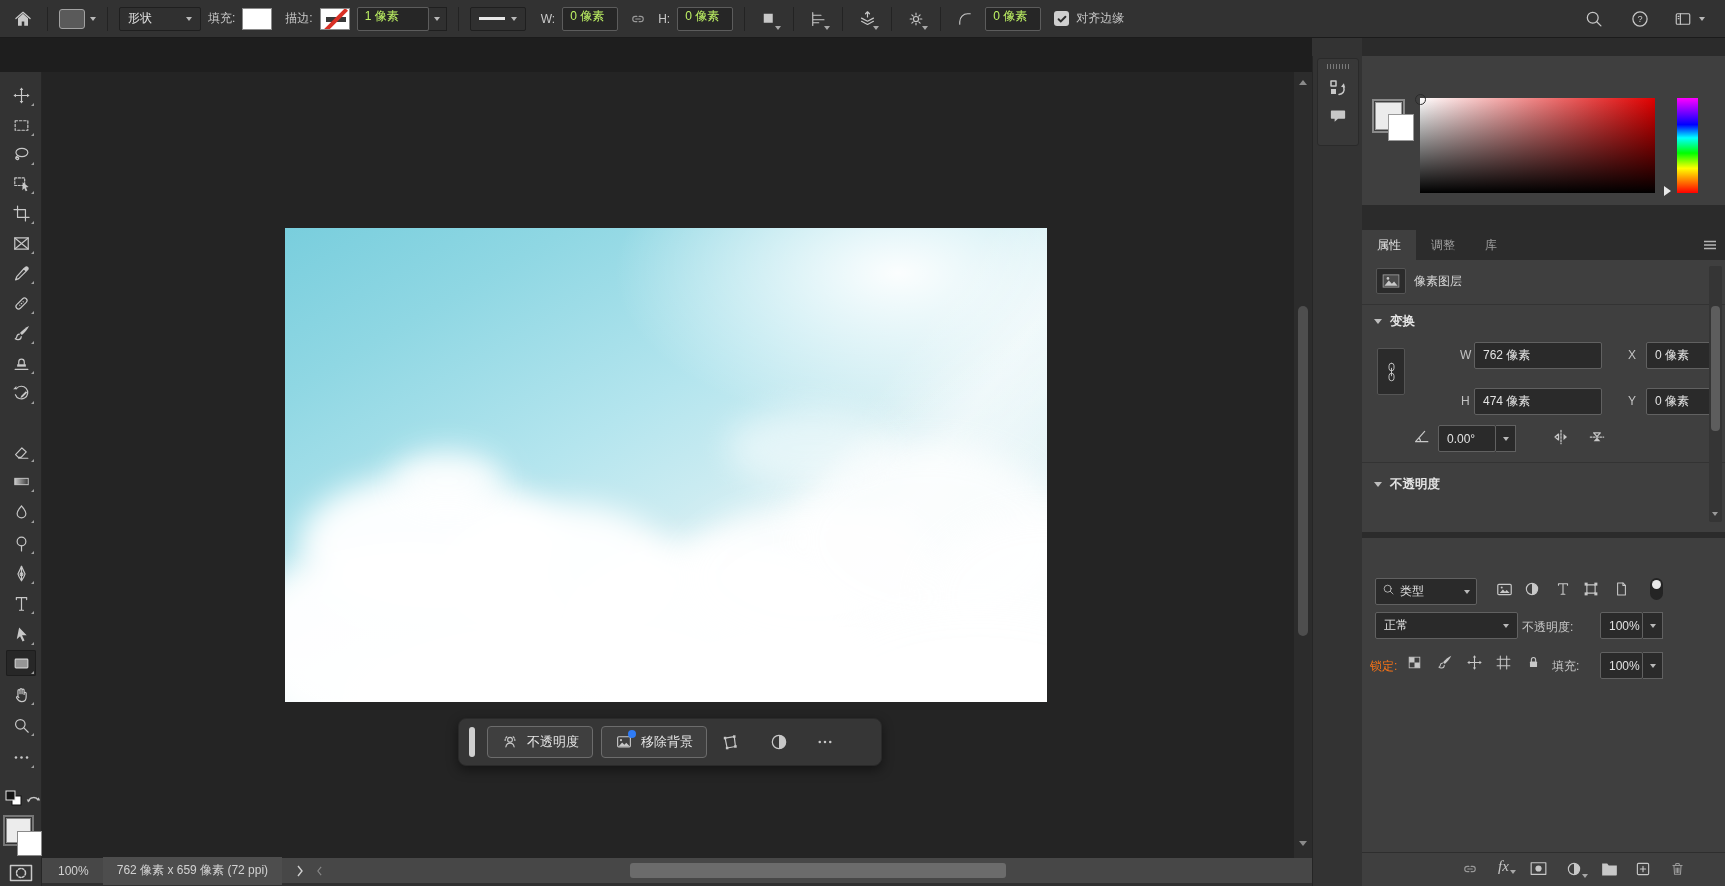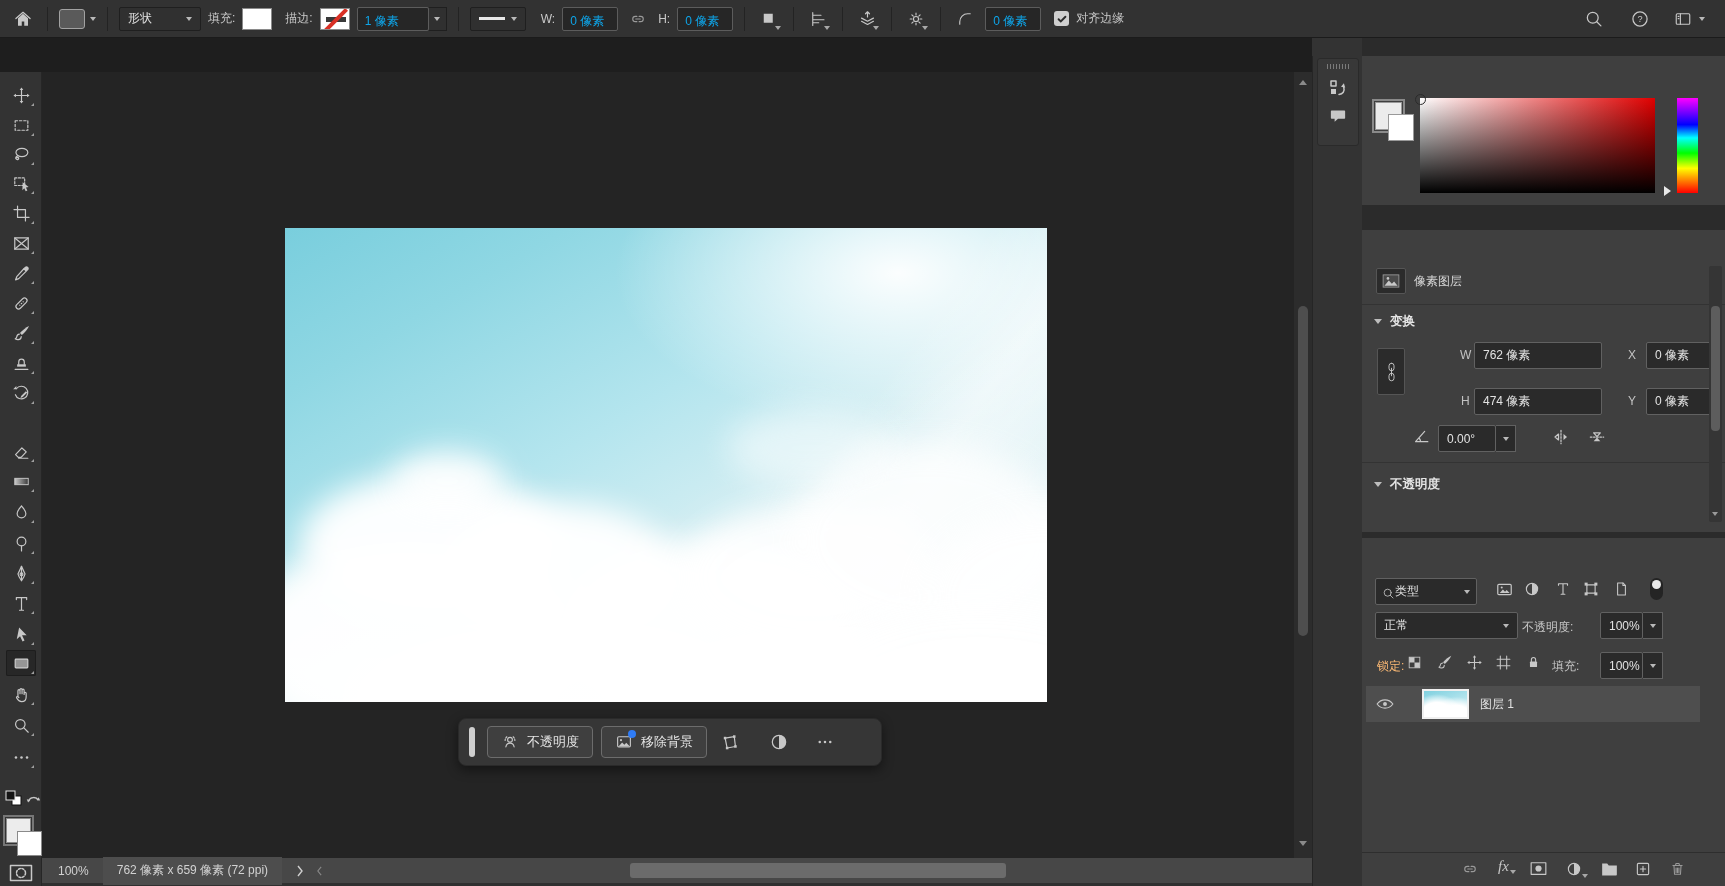--- a/index.html
+++ b/index.html
@@ -9,21 +9,21 @@
 svg{display:block}
 .st{stroke:#c8c8c8;fill:none;stroke-width:1.5;stroke-linecap:round;stroke-linejoin:round}
 .fl{fill:#c8c8c8}
 .dim .st{stroke:#9a9a9a}
 .cv{width:0;height:0;border-left:3.5px solid transparent;border-right:3.5px solid transparent;border-top:4.5px solid #b9b9b9}
 
 .topbar{left:0;top:0;width:1725px;height:38px;background:#323232;border-bottom:1px solid #1b1b1b;display:flex;align-items:center;padding:0 10px;gap:7px}
 .vsep{width:1px;height:24px;background:#232323;margin:0 4px;flex:0 0 auto}
 .tb-ico{display:flex;align-items:center;justify-content:center;width:26px;height:26px;flex:0 0 auto}
 .lbl{color:#c9c9c9;white-space:nowrap}
-.numfield{height:24px;background:#262626;border:1px solid #5c5c5c;border-radius:2px;display:flex;align-items:flex-end;padding:0 7px;color:#0ea5e9;white-space:nowrap}
+.numfield{height:24px;background:#262626;border:1px solid #5c5c5c;border-radius:2px;display:flex;align-items:flex-start;padding:0 7px;color:#bef264;white-space:nowrap}
 .selfield{height:24px;background:#303030;border:1px solid #1f1f1f;border-radius:2px;display:flex;align-items:center;justify-content:space-between;padding:0 8px;color:#e0e0e0;white-space:nowrap}
 .ddbox{height:24px;width:18px;background:#303030;border:1px solid #1f1f1f;border-left:none;display:flex;align-items:center;justify-content:center}
 .toolpreview{width:26px;height:20px;background:#5a5a5a;border:1.5px solid #a2a2a2;border-radius:3px}
 .swatchbox{width:30px;height:22px;background:#fff;border:1px solid #8a8a8a;position:relative;overflow:hidden}
 .strokeprev-bar{position:absolute;left:5px;top:8px;width:20px;height:5px;background:#3a3a3a}
 .strokeprev-red{position:absolute;left:13px;top:-4px;width:4px;height:30px;background:#d93025;transform:rotate(45deg)}
 .checkbox{width:15px;height:15px;border-radius:3px;background:#cfcfcf;display:flex;align-items:center;justify-content:center}
 .tb-right{margin-left:auto;display:flex;align-items:center;gap:20px;margin-right:10px}
 
 .tabbar{left:0;top:38px;width:1312px;height:34px;background:#2a2a2a}
@@ -511,20 +511,30 @@
         <div class="fgp" style="left:13px;top:16px"></div>
         <div class="bgp" style="left:26px;top:28px"></div>
         <div class="satbox" style="left:58px;top:12px;width:235px;height:95px"></div>
         <div class="pickring" style="left:53px;top:8px"></div>
         <div class="huebar" style="left:315px;top:12px;width:21px;height:95px"></div>
         <div class="huearrow" style="left:302px;top:100px"></div>
       </div>
     </div>
 
     <div class="panel" style="top:192px;height:302px">
+      <div class="ptabs">
+        <div class="ptab active">属性</div>
+        <div class="ptab">调整</div>
+        <div class="ptab">库</div>
+        <div class="hamb">
+            <svg width="14" height="12" viewBox="0 0 14 12">
+              <path d="M1 2.5h12M1 6h12M1 9.5h12" stroke="#b5b5b5" stroke-width="1.5"></path>
+            </svg>
+          </div>
+      </div>
       <div class="pbody">
         <div class="tile" style="left:14px;top:8px;width:30px;height:26px">
           <svg width="18" height="14" viewBox="0 0 20 16">
               <rect x="1" y="1" width="18" height="14" fill="#4a4a4a" stroke="#9a9a9a" stroke-width="1"></rect>
               <path class="fl" d="M2.5 13.5l5-6 3.5 3.5 2.5-2.5 4 5z"></path>
               <circle class="fl" cx="6.5" cy="5" r="1.5"></circle>
             </svg>
         </div>
         <div class="abs" style="left:52px;top:13px;color:#d6d6d6">像素图层</div>
         <div class="divline" style="top:44px"></div>
@@ -575,21 +585,21 @@
           <div class="pthumb" style="top:40px;height:125px"></div>
           <div class="abs" style="left:3px;bottom:6px;width:0;height:0;border-left:3.5px solid transparent;border-right:3.5px solid transparent;border-top:4.5px solid #9a9a9a"></div>
         </div>
       </div>
     </div>
 
     <div class="panel" style="top:500px;height:348px">
       <div class="pbody">
 
         <div class="pfield" style="left:13px;top:10px;width:102px;justify-content:space-between;padding:0 6px">
-          <span style="display:flex;align-items:flex-end;">
+          <span style="display:flex;align-items:flex-start;gap:5px">
             <svg width="13" height="13" viewBox="0 0 24 24">
                 <circle class="st" cx="10.5" cy="10.5" r="6.5"></circle>
                 <path class="st" d="M15.3 15.3l5 5"></path>
               </svg>
             <span>类型</span>
           </span>
           <span class="cv"></span>
         </div>
         <div class="abs ico" style="left:133px;top:12px">
             <svg width="19" height="19" viewBox="0 0 24 24">
@@ -629,21 +639,21 @@
         <div class="pfield" style="left:13px;top:44px;width:143px;justify-content:space-between">
           <span>正常</span>
           <span class="cv"></span>
         </div>
         <div class="abs" style="left:160px;top:51px;color:#c6c6c6">不透明度:</div>
         <div class="pfield" style="left:238px;top:44px;width:43px">100%</div>
         <div class="pdd" style="left:281px;top:44px">
             <span class="cv"></span>
           </div>
 
-        <div class="abs" style="left:15px;top:90px;color:#fdba74">锁定:</div>
+        <div class="abs" style="left:8px;top:90px;color:#f97316">锁定:</div>
         <div class="abs ico" style="left:44px;top:86px">
             <svg width="17" height="17" viewBox="0 0 24 24">
               <path class="fl" d="M4.5 4.5H12V12H4.5zM12 12h7.5v7.5H12z"></path>
               <rect x="4.5" y="4.5" width="15" height="15" fill="none" stroke="#c8c8c8" stroke-width="1.2"></rect>
             </svg>
           </div>
         <div class="abs ico" style="left:74px;top:86px">
             <svg width="17" height="17" viewBox="0 0 24 24">
               <path class="fl" d="M21.5 2.5c-3.8 1.6-9 6-11.5 9l2.5 2.5c3-2.5 7.4-7.7 9-11.5z"></path>
               <path class="st" d="M9.3 12.8c-1.8.2-3.1 1.6-3.3 3.4-.1 1.2-.7 2-1.9 2.4 1.1.9 2.4 1.3 3.8 1.2 2.3-.2 3.8-1.8 3.8-4"></path>
@@ -665,30 +675,20 @@
               <rect class="fl" x="7" y="10.5" width="10" height="8" rx="1"></rect>
               <path class="st" d="M9 10.5V8a3 3 0 0 1 6 0v2.5"></path>
             </svg>
           </div>
         <div class="abs" style="left:190px;top:90px;color:#c6c6c6">填充:</div>
         <div class="pfield" style="left:238px;top:84px;width:43px">100%</div>
         <div class="pdd" style="left:281px;top:84px">
             <span class="cv"></span>
           </div>
 
-        <div class="layersel" style="top:118px">
-          <div class="ico" style="margin-left:10px">
-            <svg width="18" height="14" viewBox="0 0 24 18">
-                <path class="st" d="M1.5 9S5.5 3.5 12 3.5 22.5 9 22.5 9 18.5 14.5 12 14.5 1.5 9 1.5 9z"></path>
-                <circle class="fl" cx="12" cy="9" r="2.6"></circle>
-              </svg>
-          </div>
-          <div class="lthumb"></div>
-          <span style="margin-left:11px;color:#e2e2e2">图层 1</span>
-        </div>
 
         <div class="divline" style="top:284px;background:#2e2e2e"></div>
         <div class="abs dim ico" style="left:99px;top:292px">
             <svg width="18" height="18" viewBox="0 0 24 24">
               <path class="st" d="M10.5 8.5h-2a3.5 3.5 0 0 0 0 7h2M13.5 8.5h2a3.5 3.5 0 0 1 0 7h-2M9 12h6"></path>
             </svg>
           </div>
         <div class="abs" style="left:136px;top:290px;position:absolute"><span class="fxtext">fx</span><span class="minicv" style="right:-7px;bottom:1px"></span></div>
         <div class="abs ico" style="left:167px;top:292px">
             <svg width="19" height="17" viewBox="0 0 24 22">

